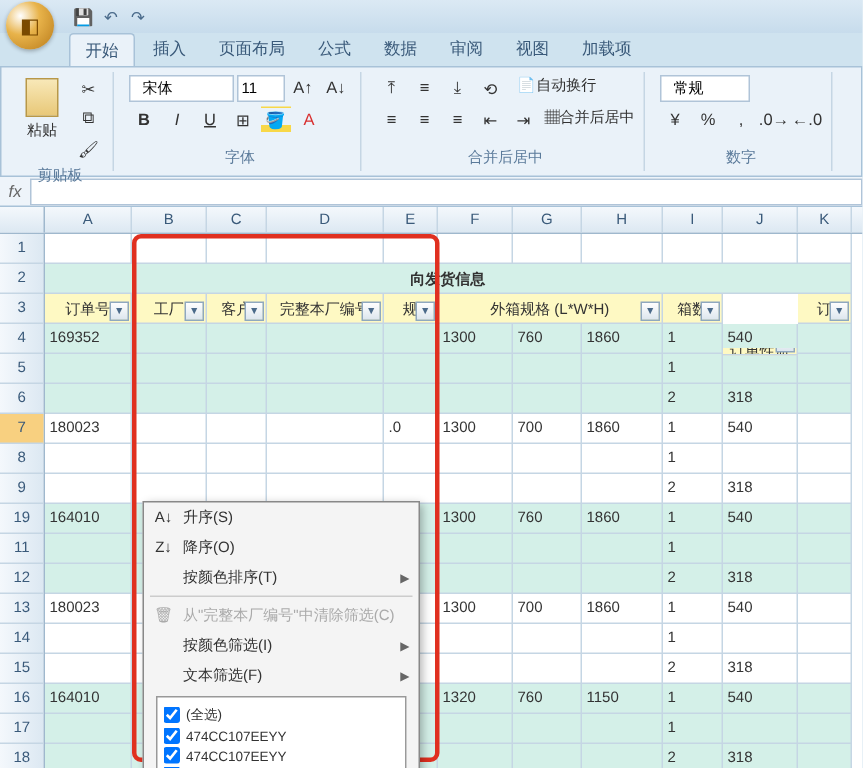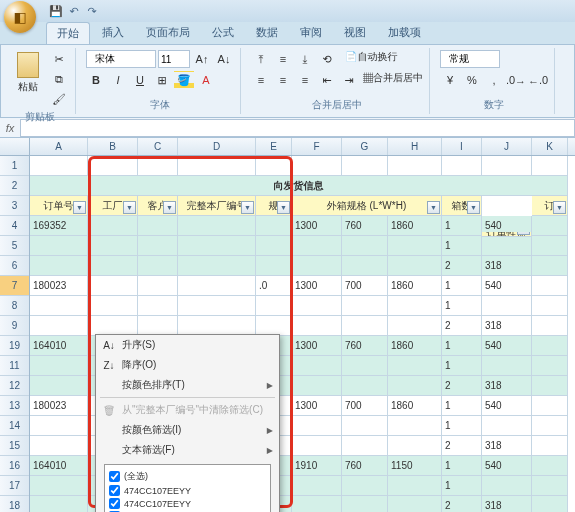--- a/index.html
+++ b/index.html
@@ -372,21 +372,21 @@
             <div class="cell" style="width: 40px;">2</div>
             <div class="cell" style="width: 50px;">318</div>
             <div class="cell" style="width: 36px;"></div>
           </div>
           <div class="row even">
             <div class="cell" style="width: 58px;">164010</div>
             <div class="cell" style="width: 50px;"></div>
             <div class="cell" style="width: 40px;"></div>
             <div class="cell" style="width: 78px;"></div>
             <div class="cell" style="width: 36px;">.5</div>
-            <div class="cell" style="width: 50px;">1910</div>
+            <div class="cell" style="width: 50px;">1320</div>
             <div class="cell" style="width: 46px;">760</div>
             <div class="cell" style="width: 54px;">1150</div>
             <div class="cell" style="width: 40px;">1</div>
             <div class="cell" style="width: 50px;">540</div>
             <div class="cell" style="width: 36px;"></div>
           </div>
           <div class="row even">
             <div class="cell" style="width: 58px;"></div>
             <div class="cell" style="width: 50px;"></div>
             <div class="cell" style="width: 40px;"></div>

